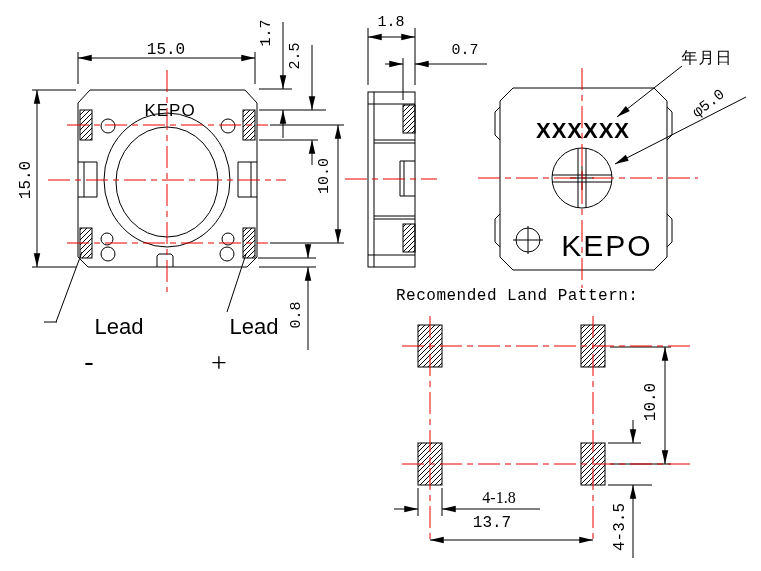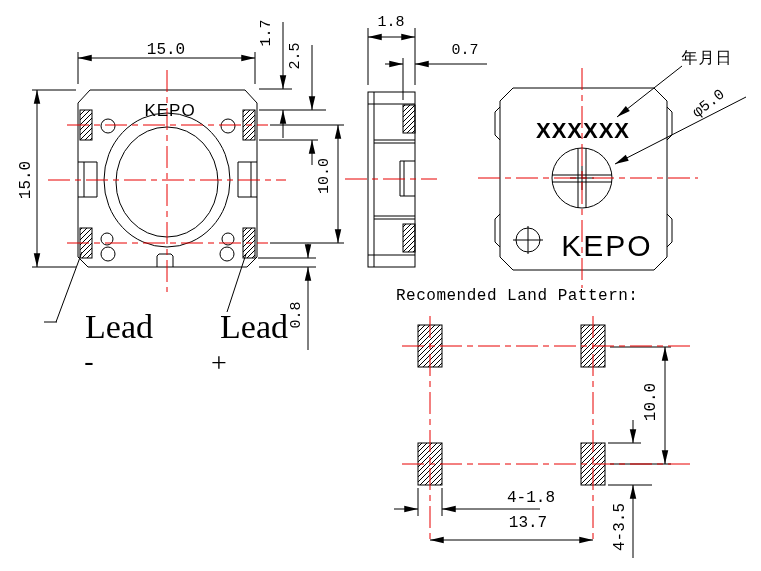--- a/index.html
+++ b/index.html
@@ -9,21 +9,21 @@
   .ht{position:absolute;transform:translate(-50%,-50%);white-space:nowrap;line-height:1;}
   .vt{position:absolute;transform:translate(-50%,-50%) rotate(-90deg);white-space:nowrap;line-height:1;}
   .dim15{font-size:16px;}
   .dim14{font-size:15px;}
   .landdim{font-size:16px;}
   .kepo-front{font-family:"Liberation Sans",sans-serif;font-size:17px;letter-spacing:1px;}
   .kepo-back{font-family:"Liberation Sans",sans-serif;font-size:30px;letter-spacing:2px;}
   .marking{font-family:"Liberation Sans",sans-serif;font-size:22px;font-weight:bold;letter-spacing:1px;}
   .cjk{font-family:"Liberation Sans",sans-serif;font-size:16px;letter-spacing:1px;}
   .phi{position:absolute;transform:translate(-50%,-50%) rotate(-38deg);white-space:nowrap;font-size:15px;}
-  .lead{font-family:Liberation Serif, serif;font-size:34px;}
+  .lead{font-family:Liberation Sans, sans-serif;font-size:22px;}
   .sign{font-family:"Liberation Serif",serif;font-size:28px;}
   .title{position:absolute;font-size:16px;letter-spacing:0.5px;white-space:nowrap;}
 </style>
 </head>
 <body>
 
 <div id="stage">
 
 <svg width="761" height="571" viewBox="0 0 761 571">
   <defs>
@@ -169,17 +169,17 @@
 <div class="ht dim14" style="left:391px;top:22px;">1.8</div>
 <div class="ht dim14" style="left:465px;top:50px;">0.7</div>
 
 <div class="ht marking" style="left:583px;top:131px;">XXXXXX</div>
 <div class="ht cjk" style="left:707px;top:58px;">年月日</div>
 <div class="phi" style="left:709px;top:104px;">φ5.0</div>
 <div class="ht kepo-back" style="left:607px;top:246px;">KEPO</div>
 
 <div class="title" style="left:396px;top:287px;">Recomended Land Pattern:</div>
 <div class="vt landdim" style="left:651px;top:402px;">10.0</div>
-<div class="ht landdim" style="left:531px;top:498px;">4-1.8</div>
-<div class="ht landdim" style="left:528px;top:523px;">13.7</div>
+<div class="ht landdim" style="left:499px;top:498px;font-family:Liberation Serif, serif;">4-1.8</div>
+<div class="ht landdim" style="left:492px;top:523px;">13.7</div>
 <div class="vt landdim" style="left:620px;top:527px;">4-3.5</div>
 
 </div>
 
 </body></html>

